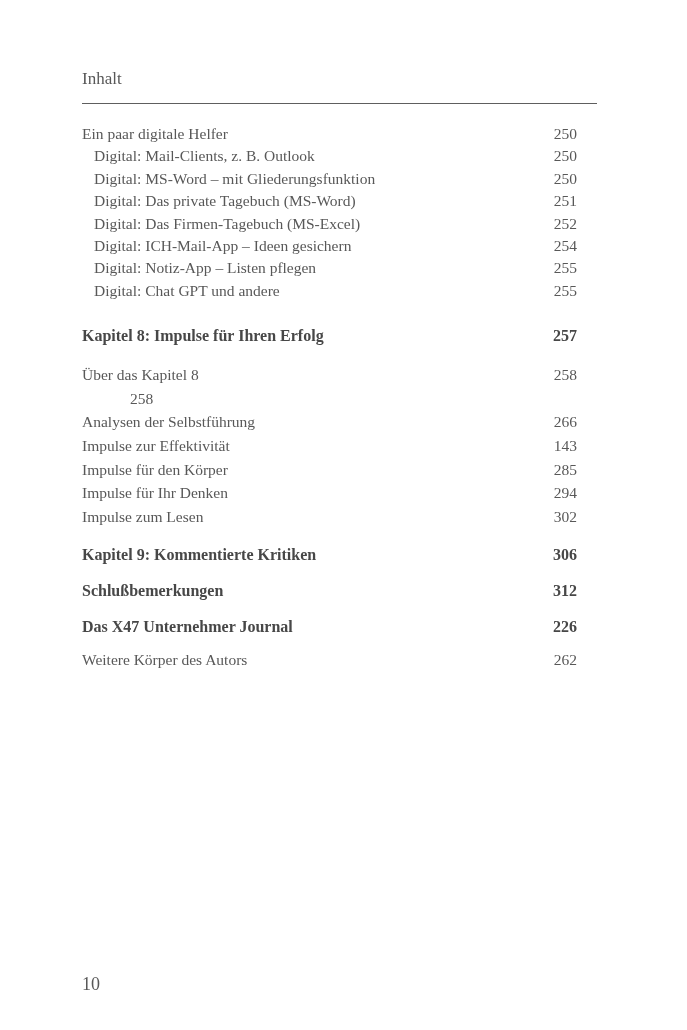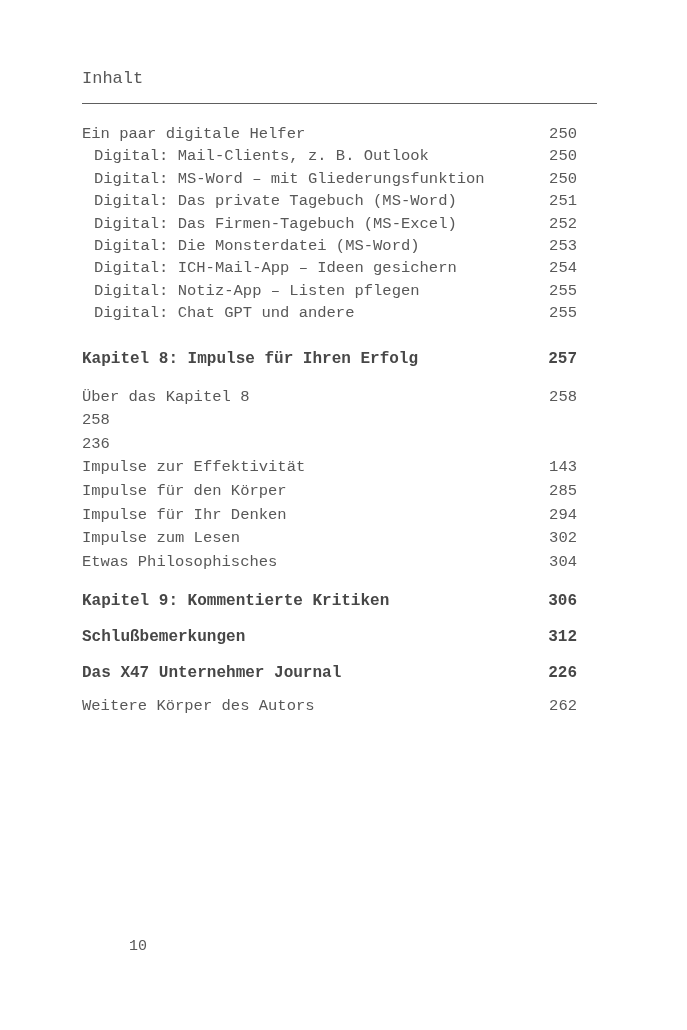--- a/index.html
+++ b/index.html
@@ -8,21 +8,21 @@
     --bold:#474747;
     --rule:#5e5e5e;
   }
   html,body{margin:0;padding:0;background:#ffffff;}
   .page{
     position:relative;
     width:687px;
     height:1030px;
     background:var(--bg);
     overflow:hidden;
-    font-family:Liberation Mono, monospace;
+    font-family:Liberation Serif, serif;
   }
   .content{
     position:absolute;
     left:82px;
     top:0;
     width:515px;
   }
   .header-title{
     margin-top:70px;
     font-size:17px;
@@ -49,34 +49,33 @@
     padding-right:20px;
   }
   .row.sub .label{padding-left:12px;}
   .row.bold{
     font-weight:bold;
     color:var(--bold);
     font-size:16px;
     line-height:24px;
   }
   .label{white-space:nowrap;}
-  .page-num{white-space:nowrap;}
+  .page-num{white-space:nowrap;margin-left:48px;}
   [data-kind="section-list"] .row{line-height:23.6px;gap:48px;}
   [data-kind="chapter"]{margin-top:12px;}
   [data-kind="intro-list"] + [data-kind="chapter"]{margin-top:22px;}
   [data-kind="chapter"] + [data-kind="section-list"]{margin-top:15px;}
   [data-kind="section-list"] + [data-kind="chapter"]{margin-top:15px;}
   [data-kind="closing"]{margin-top:10px;}
   .footer-page-number{
     position:absolute;
     left:82px;
-    top:938px;
-    font-size:15px;
+    top:974px;
+    font-size:18px;
     color:var(--text);
-    margin-left:47px;
   }
 </style>
 </head>
 <body>
 
 <div class="page">
   <div class="content">
     <div class="header-title">Inhalt</div>
     <div class="rule"></div>
     <div class="toc" id="toc">
@@ -95,24 +94,20 @@
           </div>
           <div class="row sub">
             <span class="label">Digital: Das private Tagebuch (MS-Word)</span>
             <span class="page-num">251</span>
           </div>
           <div class="row sub">
             <span class="label">Digital: Das Firmen-Tagebuch (MS-Excel)</span>
             <span class="page-num">252</span>
           </div>
           <div class="row sub">
-            <span class="label">Digital: Die Monsterdatei (MS-Word)</span>
-            <span class="page-num">253</span>
-          </div>
-          <div class="row sub">
             <span class="label">Digital: ICH-Mail-App – Ideen gesichern</span>
             <span class="page-num">254</span>
           </div>
           <div class="row sub">
             <span class="label">Digital: Notiz-App – Listen pflegen</span>
             <span class="page-num">255</span>
           </div>
           <div class="row sub">
             <span class="label">Digital: Chat GPT und andere</span>
             <span class="page-num">255</span>
@@ -126,41 +121,38 @@
         </div>
         <div class="toc-group" data-kind="section-list">
           <div class="row">
             <span class="label">Über das Kapitel 8</span>
             <span class="page-num">258</span>
           </div>
           <div class="row">
             <span class="page-num">258</span>
           </div>
           <div class="row">
-            <span class="page-num">236</span>
+            <span class="label">Analysen der Selbstführung</span>
+            <span class="page-num">266</span>
           </div>
           <div class="row">
             <span class="label">Impulse zur Effektivität</span>
             <span class="page-num">143</span>
           </div>
           <div class="row">
             <span class="label">Impulse für den Körper</span>
             <span class="page-num">285</span>
           </div>
           <div class="row">
             <span class="label">Impulse für Ihr Denken</span>
             <span class="page-num">294</span>
           </div>
           <div class="row">
             <span class="label">Impulse zum Lesen</span>
             <span class="page-num">302</span>
-          </div>
-          <div class="row">
-            <span class="label">Etwas Philosophisches</span>
-            <span class="page-num">304</span>
           </div>
         </div>
         <div class="toc-group" data-kind="chapter">
           <div class="row bold">
             <span class="label">Kapitel 9: Kommentierte Kritiken</span>
             <span class="page-num">306</span>
           </div>
         </div>
         <div class="toc-group" data-kind="chapter">
           <div class="row bold">

